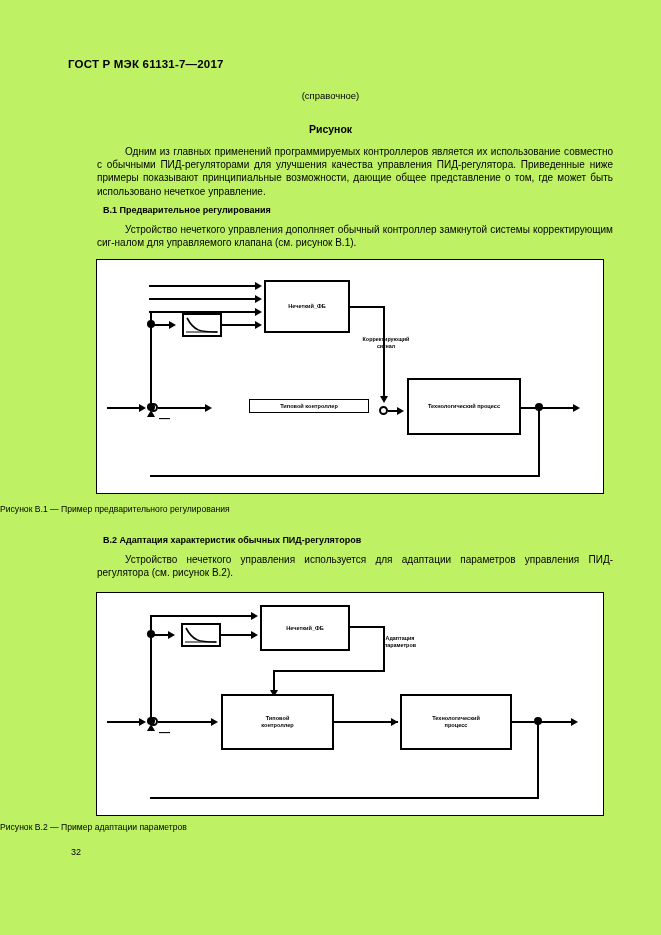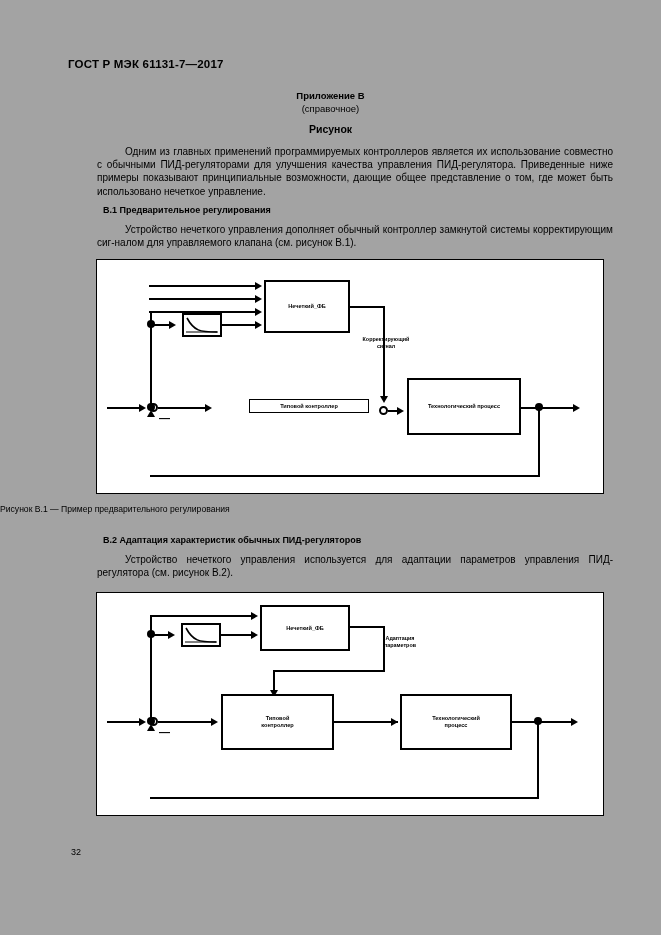--- a/index.html
+++ b/index.html
@@ -11,21 +11,21 @@
     width: 661px;
     height: 935px;
     position: relative;
     font-family: "Liberation Sans", sans-serif;
     color: #000000;
     overflow: hidden;
   }
   .page {
     position: absolute;
     inset: 0;
-    background: #a3a3a3;
+    background: #bef264;
   }
   
   .doc-header {
     position: absolute;
     left: 68px;
     top: 58px;
     font-size: 11.5px;
     font-weight: bold;
     letter-spacing: 0.2px;
     white-space: nowrap;
@@ -177,21 +177,20 @@
   .curvebox svg { display: block; }
 </style>
 </head>
 <body>
 
 <div class="page">
 
   <div class="doc-header">ГОСТ Р МЭК 61131-7—2017</div>
 
   <div class="annex-block">
-    <div>Приложение В</div>
     <div class="annex-sub">(справочное)</div>
   </div>
   <div class="examples-title">Рисунок</div>
 
   <div class="para indent" style="top:145px;">Одним из главных применений программируемых контроллеров является их использование совместно с обычными ПИД-регуляторами для улучшения качества управления ПИД-регулятора. Приведенные ниже примеры показывают принципиальные возможности, дающие общее представление о том, где может быть использовано нечеткое управление.</div>
 
   <div class="sec-head" style="top:205px;">В.1 Предварительное регулирования</div>
   <div class="para indent" style="top:223px;">Устройство нечеткого управления дополняет обычный контроллер замкнутой системы корректирующим сиг-налом для управляемого клапана (см. рисунок В.1).</div>
 
   <div class="fig-frame" style="left:96px; top:259px; width:506px; height:233px;">
@@ -325,16 +324,17 @@
       </div>
     </div>
 
     <div class="hline" style="left:415px; top:128px; width:64px;"></div>
     <div class="dot" style="left:437px; top:124px;"></div>
     <div class="arrow-r" style="left:474px; top:125px;"></div>
     <div class="vline" style="left:440px; top:128px; height:78px;"></div>
     <div class="hline" style="left:53px; top:204px; width:389px;"></div>
   </div>
 
+  <div class="fig-caption" style="top:822px;">Рисунок В.2 — Пример адаптации параметров</div>
 
   <div class="page-num">32</div>
 
 </div>
 
 </body></html>

